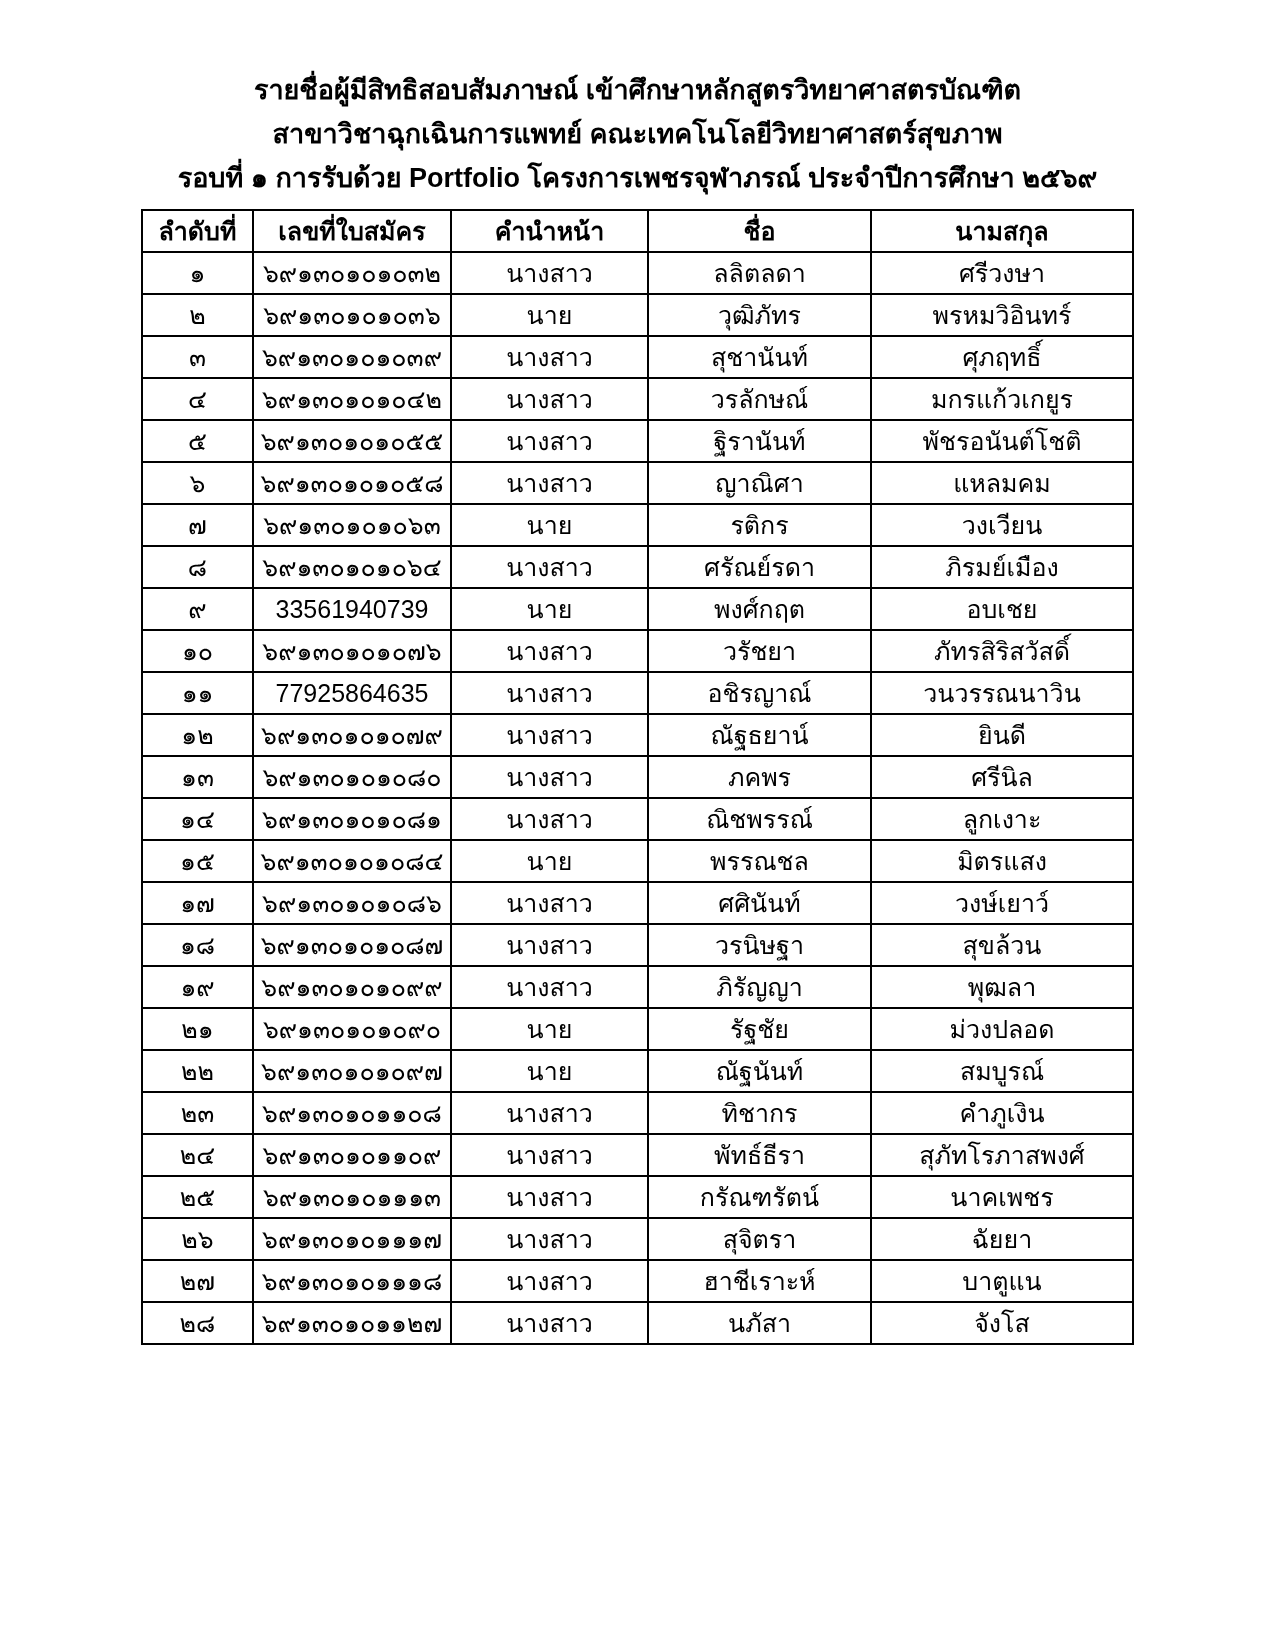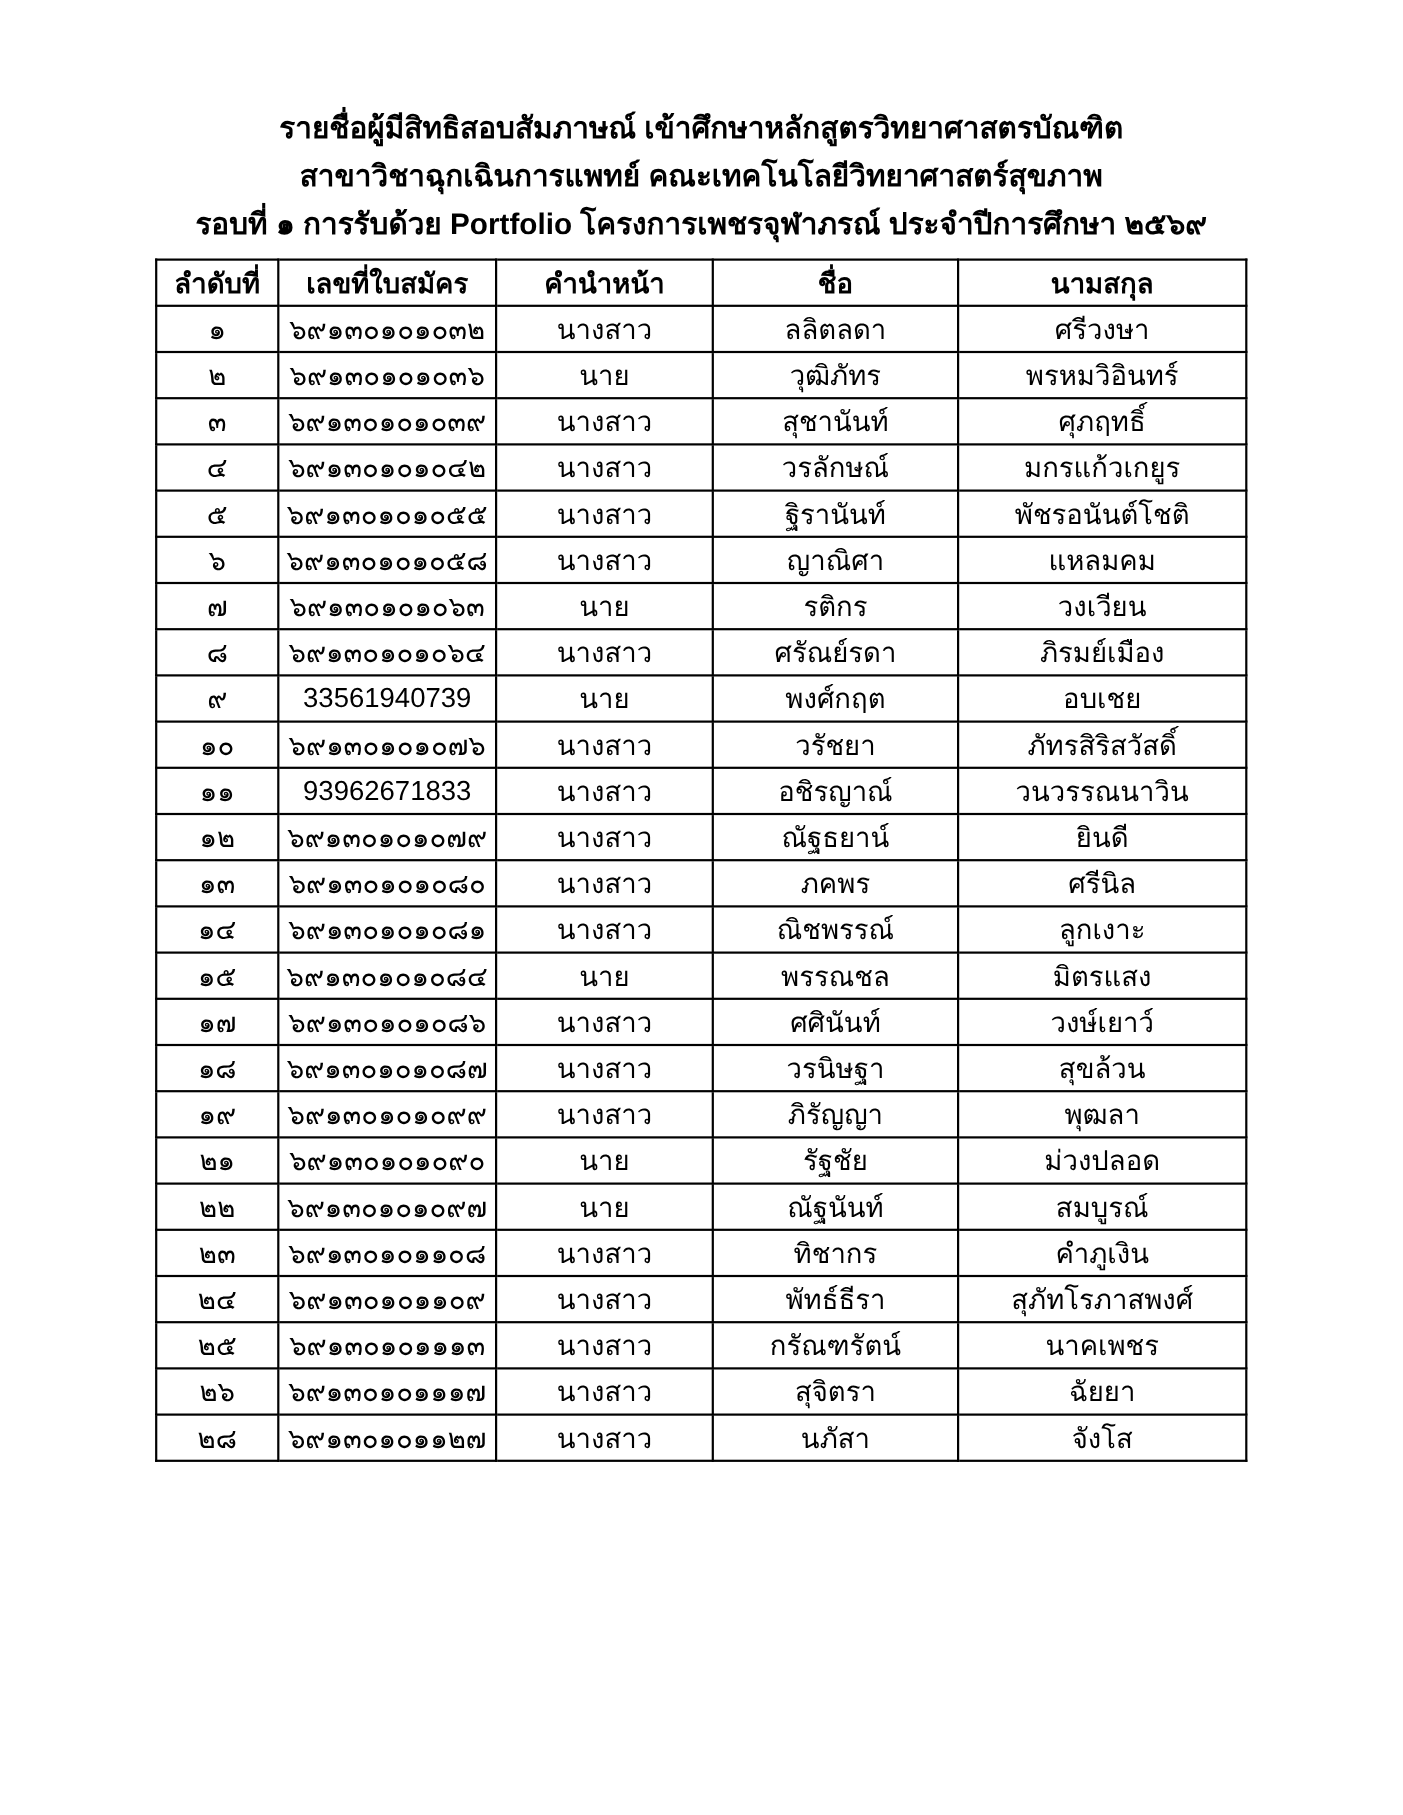--- a/index.html
+++ b/index.html
@@ -8,21 +8,21 @@
     width: 1275px;
     height: 1650px;
     font-family: "Liberation Sans", "DejaVu Sans", sans-serif;
     color: #000000;
     position: relative;
   }
   .page {
     width: 1275px;
     height: 1650px;
     background: #ffffff;
-    padding-top: 94px;
+    padding-top: 68px;
   }
   .doc-title {
     text-align: center;
     font-size: 27px;
     font-weight: bold;
     line-height: 44px;
     color: #000000;
   }
   table.applicants {
     margin: 9px auto 0 auto;
@@ -148,21 +148,21 @@
     </tr>
         <tr>
       <td>๑๐</td>
       <td>๖๙๑๓๐๑๐๑๐๗๖</td>
       <td>นางสาว</td>
       <td>วรัชยา</td>
       <td>ภัทรสิริสวัสดิ์</td>
     </tr>
         <tr>
       <td>๑๑</td>
-      <td>93962671833</td>
+      <td>77925864635</td>
       <td>นางสาว</td>
       <td>อชิรญาณ์</td>
       <td>วนวรรณนาวิน</td>
     </tr>
         <tr>
       <td>๑๒</td>
       <td>๖๙๑๓๐๑๐๑๐๗๙</td>
       <td>นางสาว</td>
       <td>ณัฐธยาน์</td>
       <td>ยินดี</td>
@@ -245,20 +245,27 @@
       <td>นาคเพชร</td>
     </tr>
         <tr>
       <td>๒๖</td>
       <td>๖๙๑๓๐๑๐๑๑๑๗</td>
       <td>นางสาว</td>
       <td>สุจิตรา</td>
       <td>ฉัยยา</td>
     </tr>
         <tr>
+      <td>๒๗</td>
+      <td>๖๙๑๓๐๑๐๑๑๑๘</td>
+      <td>นางสาว</td>
+      <td>ฮาชีเราะห์</td>
+      <td>บาตูแน</td>
+    </tr>
+        <tr>
       <td>๒๘</td>
       <td>๖๙๑๓๐๑๐๑๑๒๗</td>
       <td>นางสาว</td>
       <td>นภัสา</td>
       <td>จังโส</td>
     </tr>
       </tbody>
   </table>
 
 </div>

